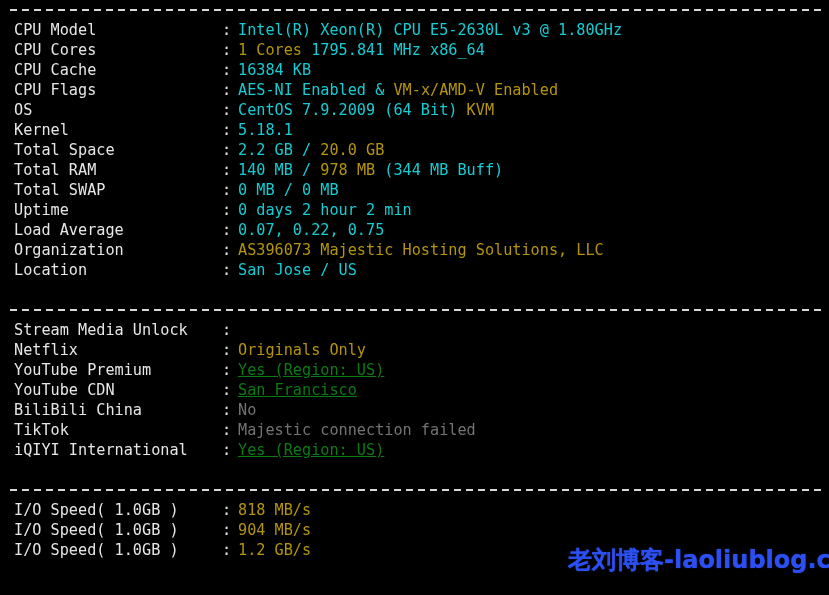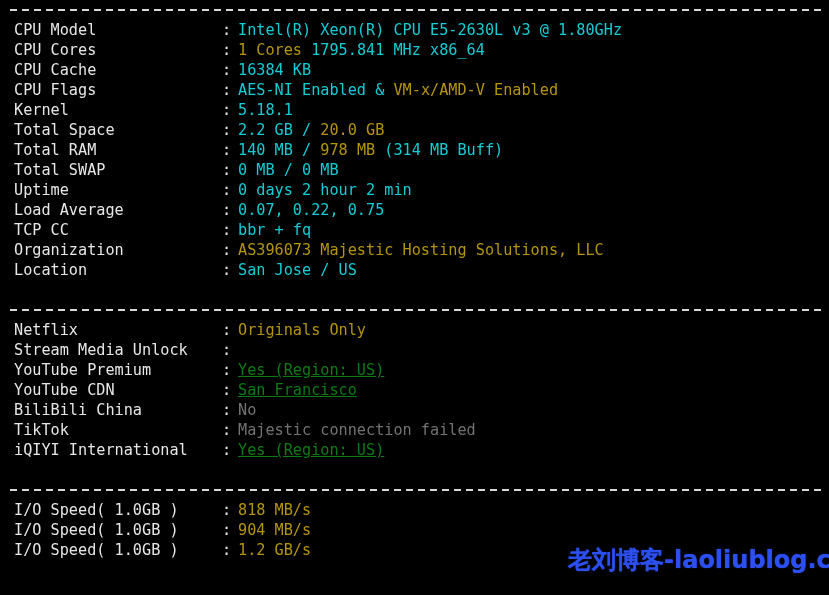--- a/index.html
+++ b/index.html
@@ -83,33 +83,33 @@
 </head>
 <body>
 
 <div id="terminal">
   <div id="content">
       <div class="hr"></div>
       <div class="row"><span class="label">CPU Model</span><span class="colon">:</span><span class="val"><span class="c-cyan">Intel(R) Xeon(R) CPU E5-2630L v3 @ 1.80GHz</span></span></div>
       <div class="row"><span class="label">CPU Cores</span><span class="colon">:</span><span class="val"><span class="c-yellow">1 Cores</span><span class="c-cyan"> 1795.841 MHz x86_64</span></span></div>
       <div class="row"><span class="label">CPU Cache</span><span class="colon">:</span><span class="val"><span class="c-cyan">16384 KB</span></span></div>
       <div class="row"><span class="label">CPU Flags</span><span class="colon">:</span><span class="val"><span class="c-cyan">AES-NI Enabled</span><span class="c-cyan"> &amp; </span><span class="c-yellow">VM-x/AMD-V Enabled</span></span></div>
+      <div class="row"><span class="label">OS</span><span class="colon">:</span><span class="val"><span class="c-cyan">CentOS 7.9.2009 (64 Bit) </span><span class="c-yellow">KVM</span></span></div>
       <div class="row"><span class="label">Kernel</span><span class="colon">:</span><span class="val"><span class="c-cyan">5.18.1</span></span></div>
       <div class="row"><span class="label">Total Space</span><span class="colon">:</span><span class="val"><span class="c-cyan">2.2 GB </span><span class="c-cyan">/ </span><span class="c-yellow">20.0 GB</span></span></div>
-      <div class="row"><span class="label">Total RAM</span><span class="colon">:</span><span class="val"><span class="c-cyan">140 MB </span><span class="c-cyan">/ </span><span class="c-yellow">978 MB </span><span class="c-cyan">(314 MB Buff)</span></span></div>
+      <div class="row"><span class="label">Total RAM</span><span class="colon">:</span><span class="val"><span class="c-cyan">140 MB </span><span class="c-cyan">/ </span><span class="c-yellow">978 MB </span><span class="c-cyan">(344 MB Buff)</span></span></div>
       <div class="row"><span class="label">Total SWAP</span><span class="colon">:</span><span class="val"><span class="c-cyan">0 MB / 0 MB</span></span></div>
       <div class="row"><span class="label">Uptime</span><span class="colon">:</span><span class="val"><span class="c-cyan">0 days 2 hour 2 min</span></span></div>
       <div class="row"><span class="label">Load Average</span><span class="colon">:</span><span class="val"><span class="c-cyan">0.07, 0.22, 0.75</span></span></div>
-      <div class="row"><span class="label">TCP CC</span><span class="colon">:</span><span class="val"><span class="c-cyan">bbr + fq</span></span></div>
       <div class="row"><span class="label">Organization</span><span class="colon">:</span><span class="val"><span class="c-yellow">AS396073 Majestic Hosting Solutions, LLC</span></span></div>
       <div class="row"><span class="label">Location</span><span class="colon">:</span><span class="val"><span class="c-cyan">San Jose / US</span></span></div>
       <div class="spacer"></div>
       <div class="hr"></div>
+      <div class="row"><span class="label">Stream Media Unlock</span><span class="colon">:</span><span class="val"></span></div>
       <div class="row"><span class="label">Netflix</span><span class="colon">:</span><span class="val"><span class="c-yellow">Originals Only</span></span></div>
-      <div class="row"><span class="label">Stream Media Unlock</span><span class="colon">:</span><span class="val"></span></div>
       <div class="row"><span class="label">YouTube Premium</span><span class="colon">:</span><span class="val"><span class="c-green">Yes (Region: US)</span></span></div>
       <div class="row"><span class="label">YouTube CDN</span><span class="colon">:</span><span class="val"><span class="c-green">San Francisco</span></span></div>
       <div class="row"><span class="label">BiliBili China</span><span class="colon">:</span><span class="val"><span class="c-red">No</span></span></div>
       <div class="row"><span class="label">TikTok</span><span class="colon">:</span><span class="val"><span class="c-red">Majestic connection failed</span></span></div>
       <div class="row"><span class="label">iQIYI International</span><span class="colon">:</span><span class="val"><span class="c-green">Yes (Region: US)</span></span></div>
       <div class="spacer"></div>
       <div class="hr"></div>
       <div class="row"><span class="label">I/O Speed( 1.0GB )</span><span class="colon">:</span><span class="val"><span class="c-yellow">818 MB/s</span></span></div>
       <div class="row"><span class="label">I/O Speed( 1.0GB )</span><span class="colon">:</span><span class="val"><span class="c-yellow">904 MB/s</span></span></div>
       <div class="row"><span class="label">I/O Speed( 1.0GB )</span><span class="colon">:</span><span class="val"><span class="c-yellow">1.2 GB/s</span></span></div>

